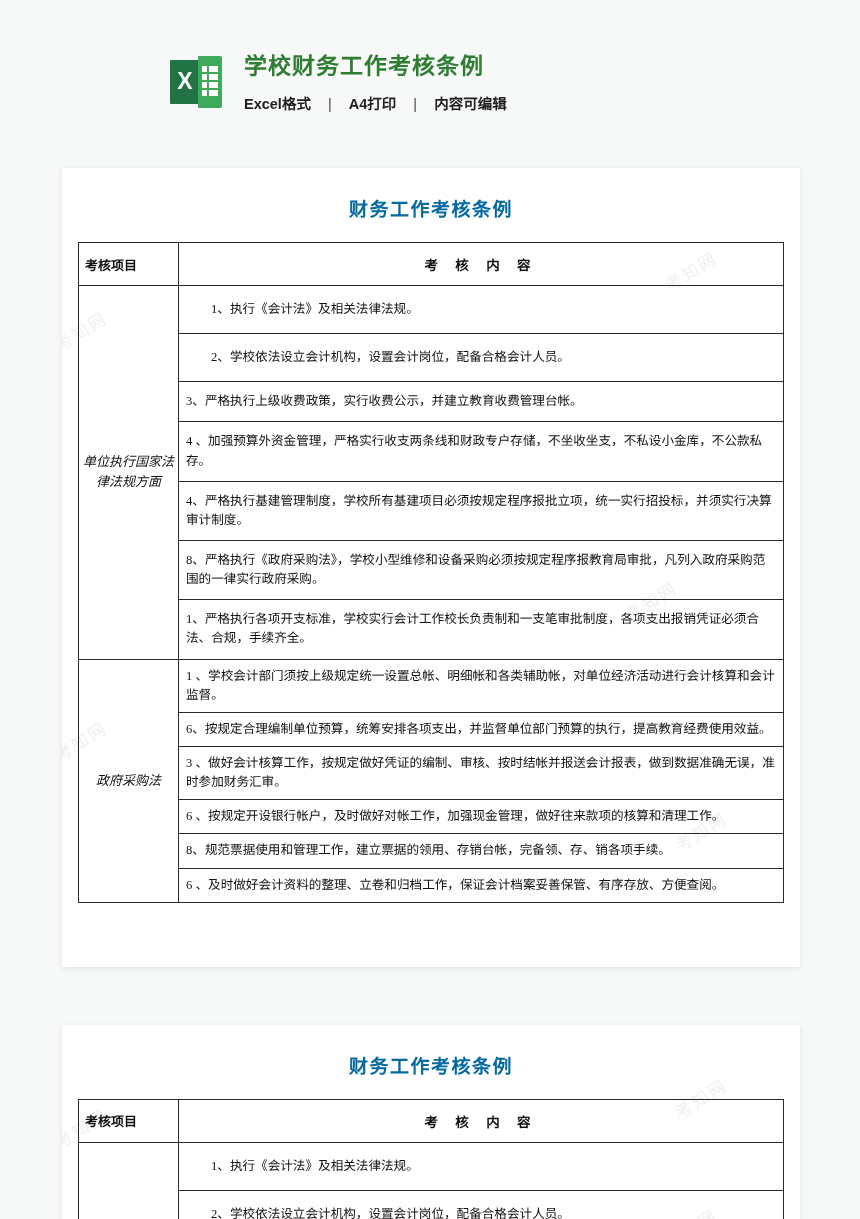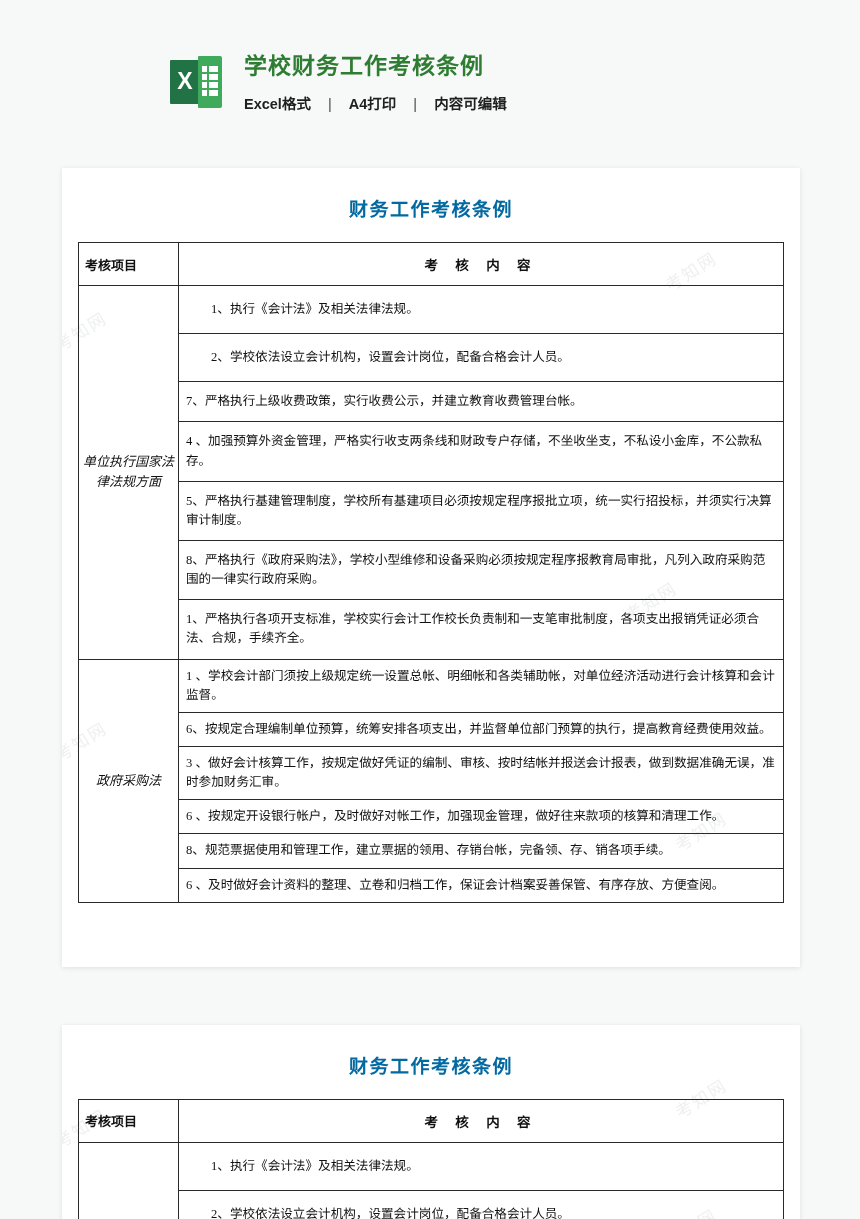--- a/index.html
+++ b/index.html
@@ -239,27 +239,27 @@
     <tbody>
 
       <tr>
         <td class="cat" rowspan="7">单位执行国家法律法规方面</td>
         <td class="body tall">1、执行《会计法》及相关法律法规。</td>
       </tr>
       <tr>
         <td class="body tall">2、学校依法设立会计机构，设置会计岗位，配备合格会计人员。</td>
       </tr>
       <tr>
-        <td class="body mid">7、严格执行上级收费政策，实行收费公示，并建立教育收费管理台帐。</td>
+        <td class="body mid">3、严格执行上级收费政策，实行收费公示，并建立教育收费管理台帐。</td>
       </tr>
       <tr>
         <td class="body mid">4 、加强预算外资金管理，严格实行收支两条线和财政专户存储，不坐收坐支，不私设小金库，不公款私存。</td>
       </tr>
       <tr>
-        <td class="body mid">5、严格执行基建管理制度，学校所有基建项目必须按规定程序报批立项，统一实行招投标，并须实行决算审计制度。</td>
+        <td class="body mid">4、严格执行基建管理制度，学校所有基建项目必须按规定程序报批立项，统一实行招投标，并须实行决算审计制度。</td>
       </tr>
       <tr>
         <td class="body mid">8、严格执行《政府采购法》，学校小型维修和设备采购必须按规定程序报教育局审批，凡列入政府采购范围的一律实行政府采购。</td>
       </tr>
       <tr>
         <td class="body mid">1、严格执行各项开支标准，学校实行会计工作校长负责制和一支笔审批制度，各项支出报销凭证必须合法、合规，手续齐全。</td>
       </tr>
 
       <tr>
         <td class="cat" rowspan="6">政府采购法</td>

